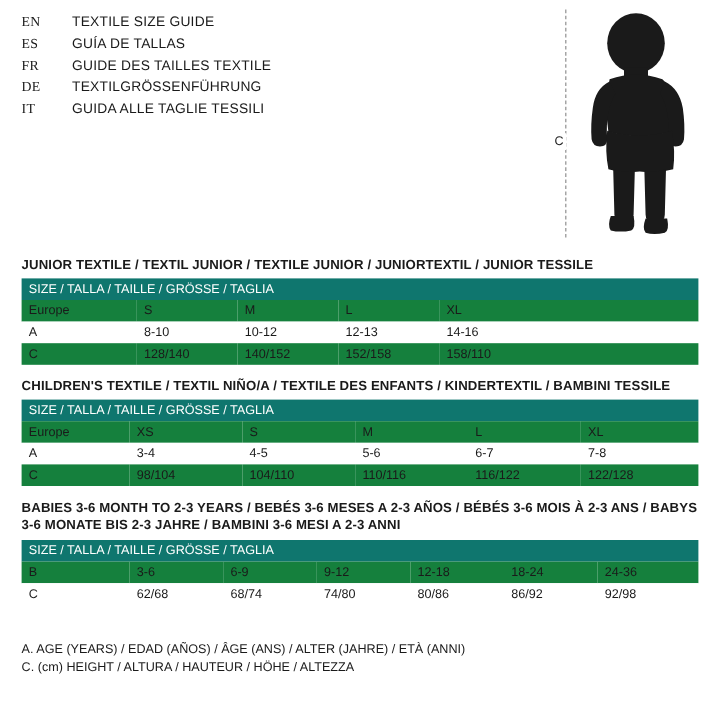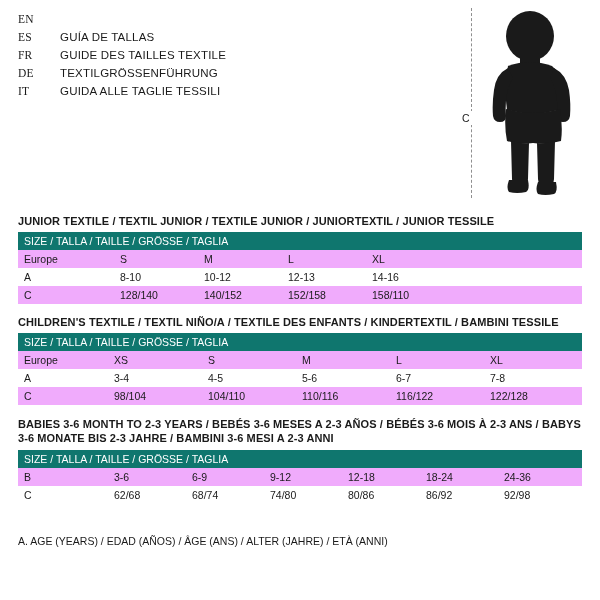--- a/index.html
+++ b/index.html
@@ -110,21 +110,21 @@
     vertical-align: middle;
   }
   tr.head-row td {
     background: #0f766e;
     color: #ffffff;
     font-size: 10.5px;
     font-weight: normal;
     padding: 3px 0 3px 6px;
   }
   tr.shade td {
-    background: #f0abfc;
+    background: #15803d;
   }
   tr.plain td {
     background: #ffffff;
   }
 
   
   .footnotes {
     position: absolute;
     left: 18px;
     top: 534px;
@@ -137,20 +137,21 @@
   }
 </style>
 </head>
 <body>
 
 <div class="page">
 
   <div class="header">
     <div class="header-row">
       <span class="lang-code">EN</span>
+      <span class="lang-title">TEXTILE SIZE GUIDE</span>
     </div>
     <div class="header-row">
       <span class="lang-code">ES</span>
       <span class="lang-title">GUÍA DE TALLAS</span>
     </div>
     <div class="header-row">
       <span class="lang-code">FR</span>
       <span class="lang-title">GUIDE DES TAILLES TEXTILE</span>
     </div>
     <div class="header-row">
@@ -311,15 +312,16 @@
           <td>80/86</td>
           <td>86/92</td>
           <td>92/98</td>
         </tr>
       </tbody>
     </table>
   </div>
 
   <div class="footnotes">
     <div class="footnote">A. AGE (YEARS) / EDAD (AÑOS) / ÂGE (ANS) / ALTER (JAHRE) / ETÀ (ANNI)</div>
+    <div class="footnote">C. (cm) HEIGHT / ALTURA / HAUTEUR / HÖHE / ALTEZZA</div>
   </div>
 
 </div>
 
 </body></html>

